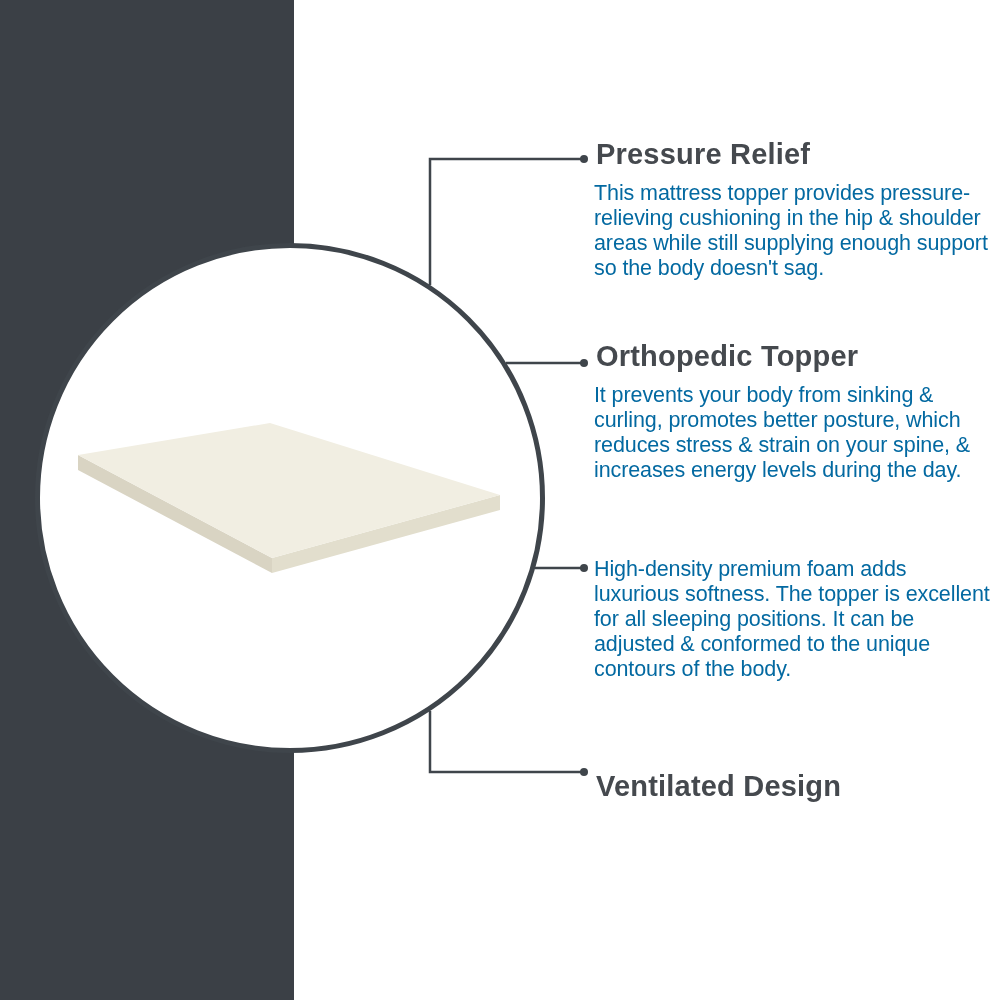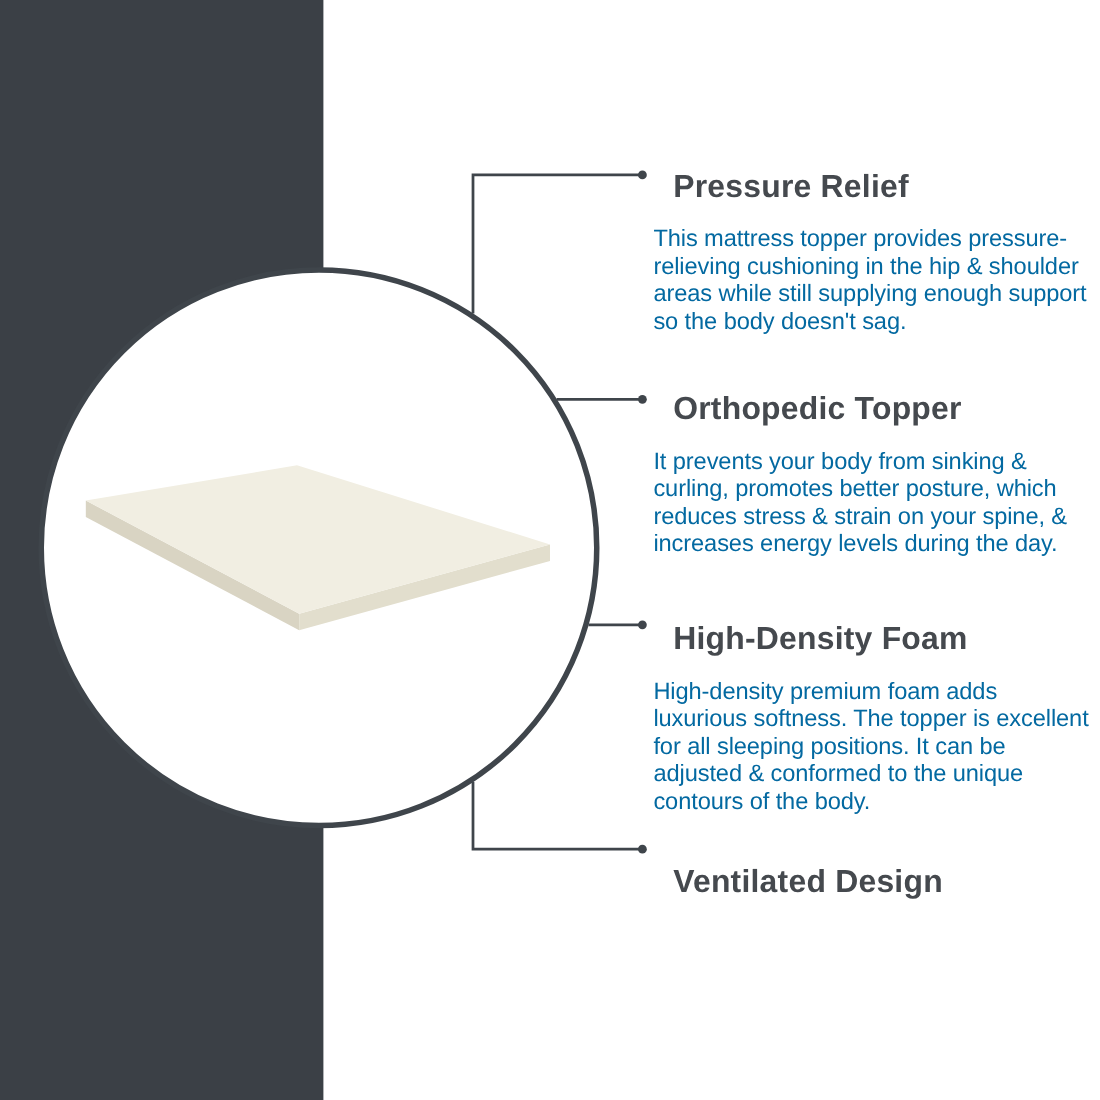--- a/index.html
+++ b/index.html
@@ -45,21 +45,21 @@
     height: 1000px;
     pointer-events: none;
   }
   
   .feature {
     position: absolute;
     left: 594px;
     width: 396px;
   }
   .feature h2 {
-    margin: 18px;
+    margin: 2px;
     font-size: 29px;
     line-height: 33px;
     font-weight: bold;
     letter-spacing: 0.2px;
     color: #45494E;
   }
   .feature p {
     margin: 10px 0 0 0;
     font-size: 21.5px;
     line-height: 25px;
@@ -105,21 +105,20 @@
     <h2>Pressure Relief</h2>
     <p>This mattress topper provides pressure-relieving cushioning in the hip &amp; shoulder areas while still supplying enough support so the body doesn't sag.</p>
   </section>
 
   <section class="feature f2">
     <h2>Orthopedic Topper</h2>
     <p>It prevents your body from sinking &amp; curling, promotes better posture, which reduces stress &amp; strain on your spine, &amp; increases energy levels during the day.</p>
   </section>
 
   <section class="feature f3">
-    <h2>High-Density Foam</h2>
     <p>High-density premium foam adds luxurious softness. The topper is excellent for all sleeping positions. It can be adjusted &amp; conformed to the unique contours of the body.</p>
   </section>
 
   <section class="feature f4">
     <h2>Ventilated Design</h2>
   </section>
 
 </div>
 
 </body></html>

